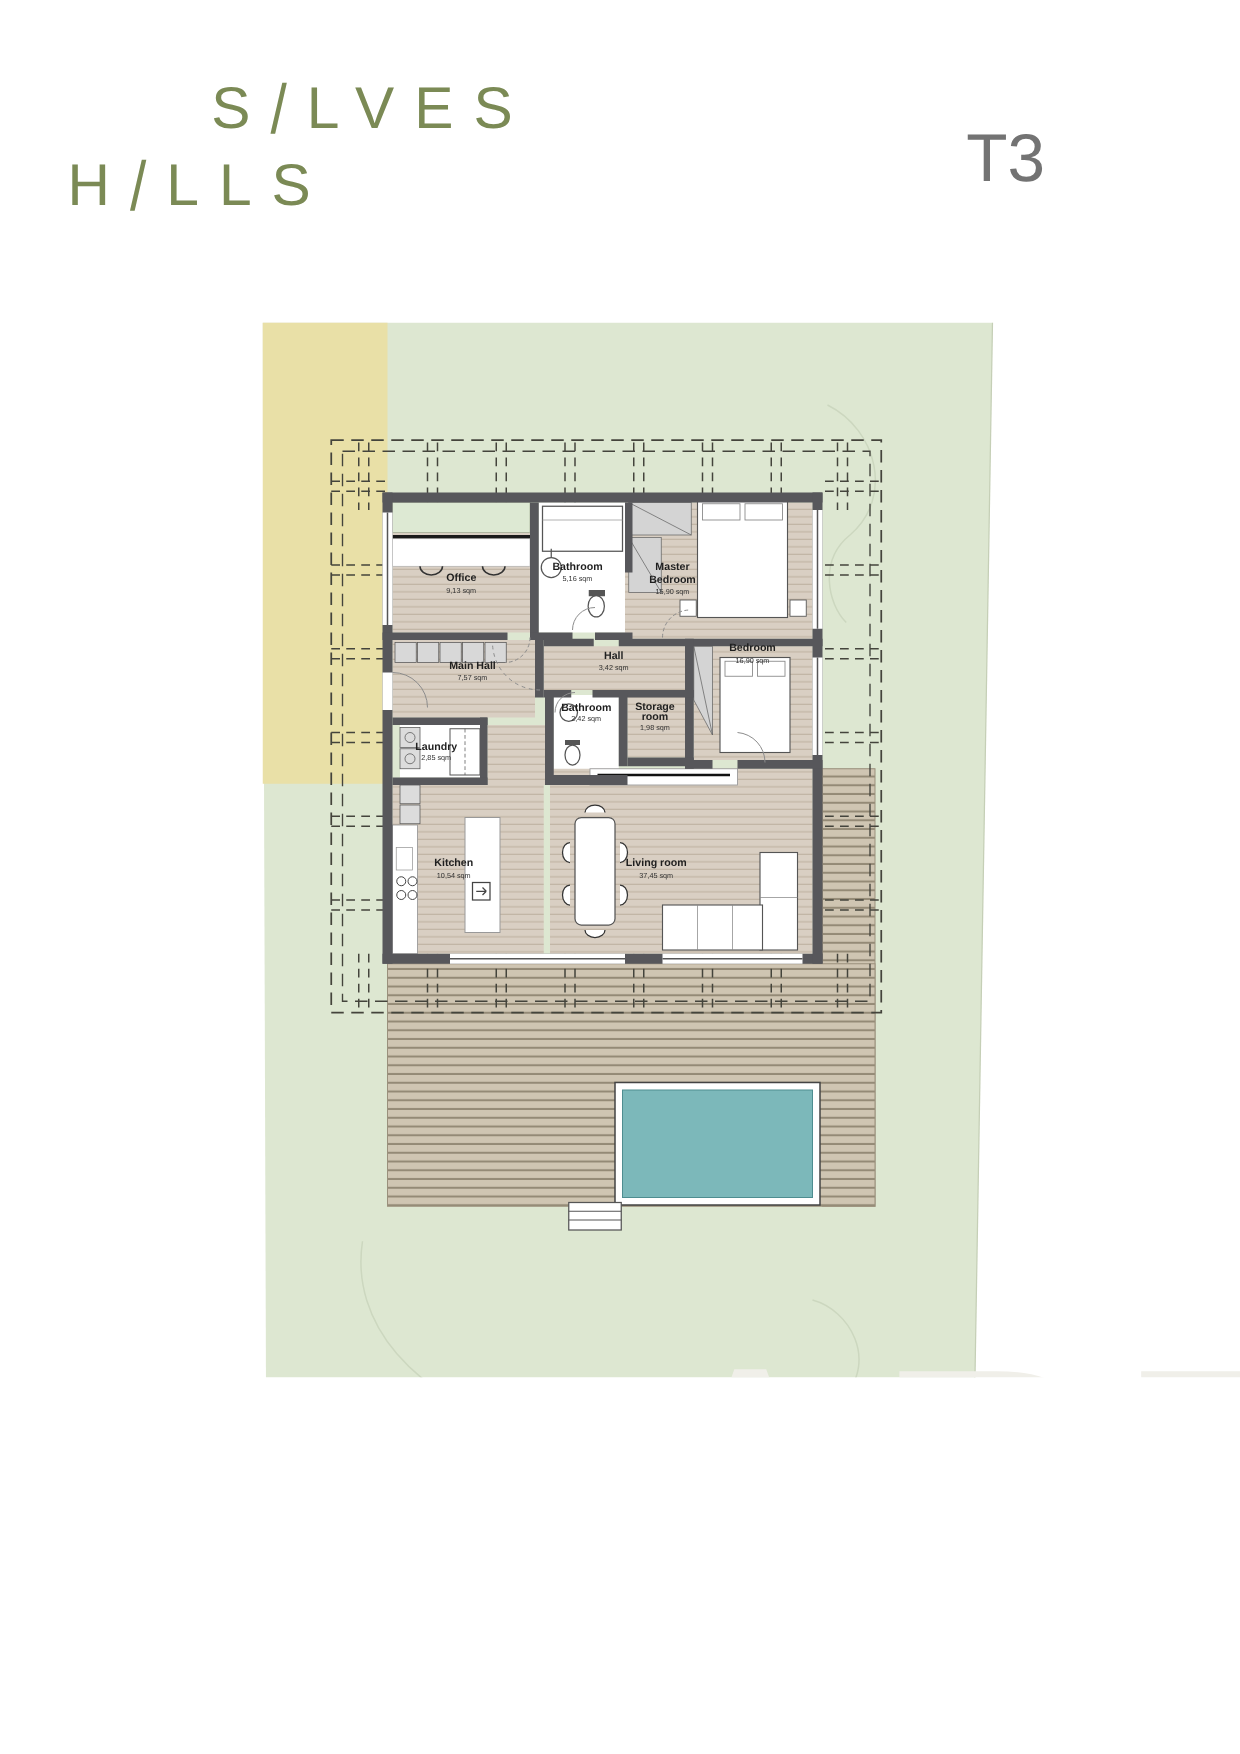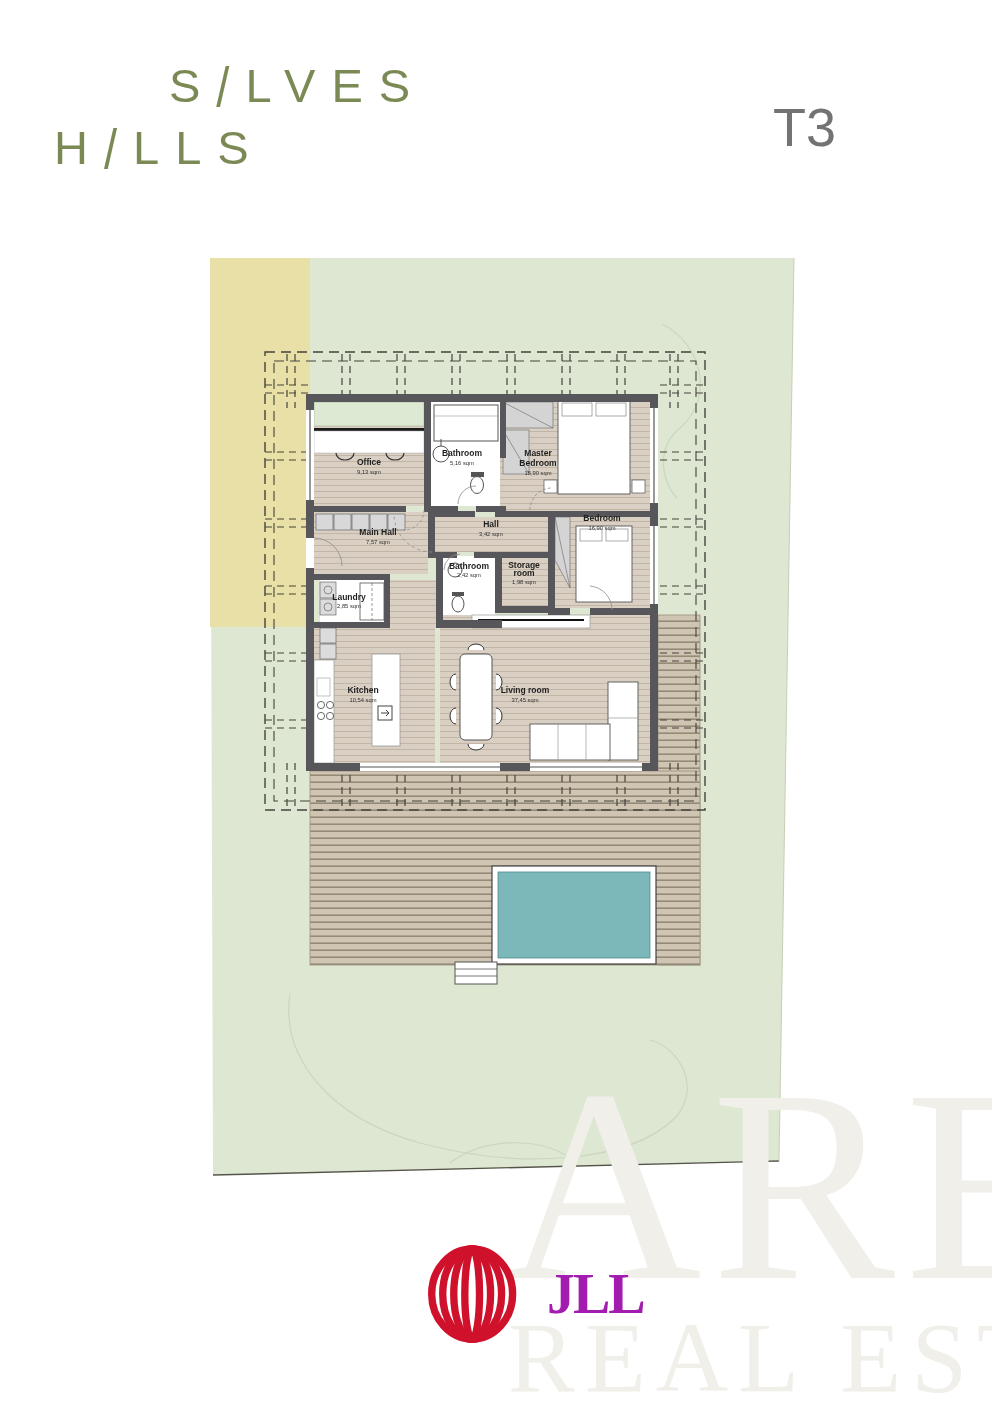--- a/index.html
+++ b/index.html
@@ -1,16 +1,16 @@
 <!DOCTYPE html>
 <html><head>
 <meta charset="utf-8">
 <style>
   html,body{margin:0;padding:0;background:#ffffff;}
-  .page{position:relative;width:992px;height:1403px;background:#fff;overflow:hidden;
+  .page{position:relative;width:992px;height:1102px;background:#fff;overflow:hidden;
         font-family:"Liberation Sans",sans-serif;}
   
   .brand-line{position:absolute;color:#7b8a55;font-size:47px;line-height:1;
               letter-spacing:16px;white-space:nowrap;font-weight:400;}
   .brand-line .sl{display:inline-block;transform:scaleY(1.18) translateY(1px);}
   .brand-l1{left:169px;top:62px;}
   .brand-l2{left:54px;top:124px;}
   .unit{position:absolute;left:773px;top:100px;font-size:54px;color:#737373;line-height:1;}
   
   .site{position:absolute;left:210px;top:258px;width:585px;height:920px;}

